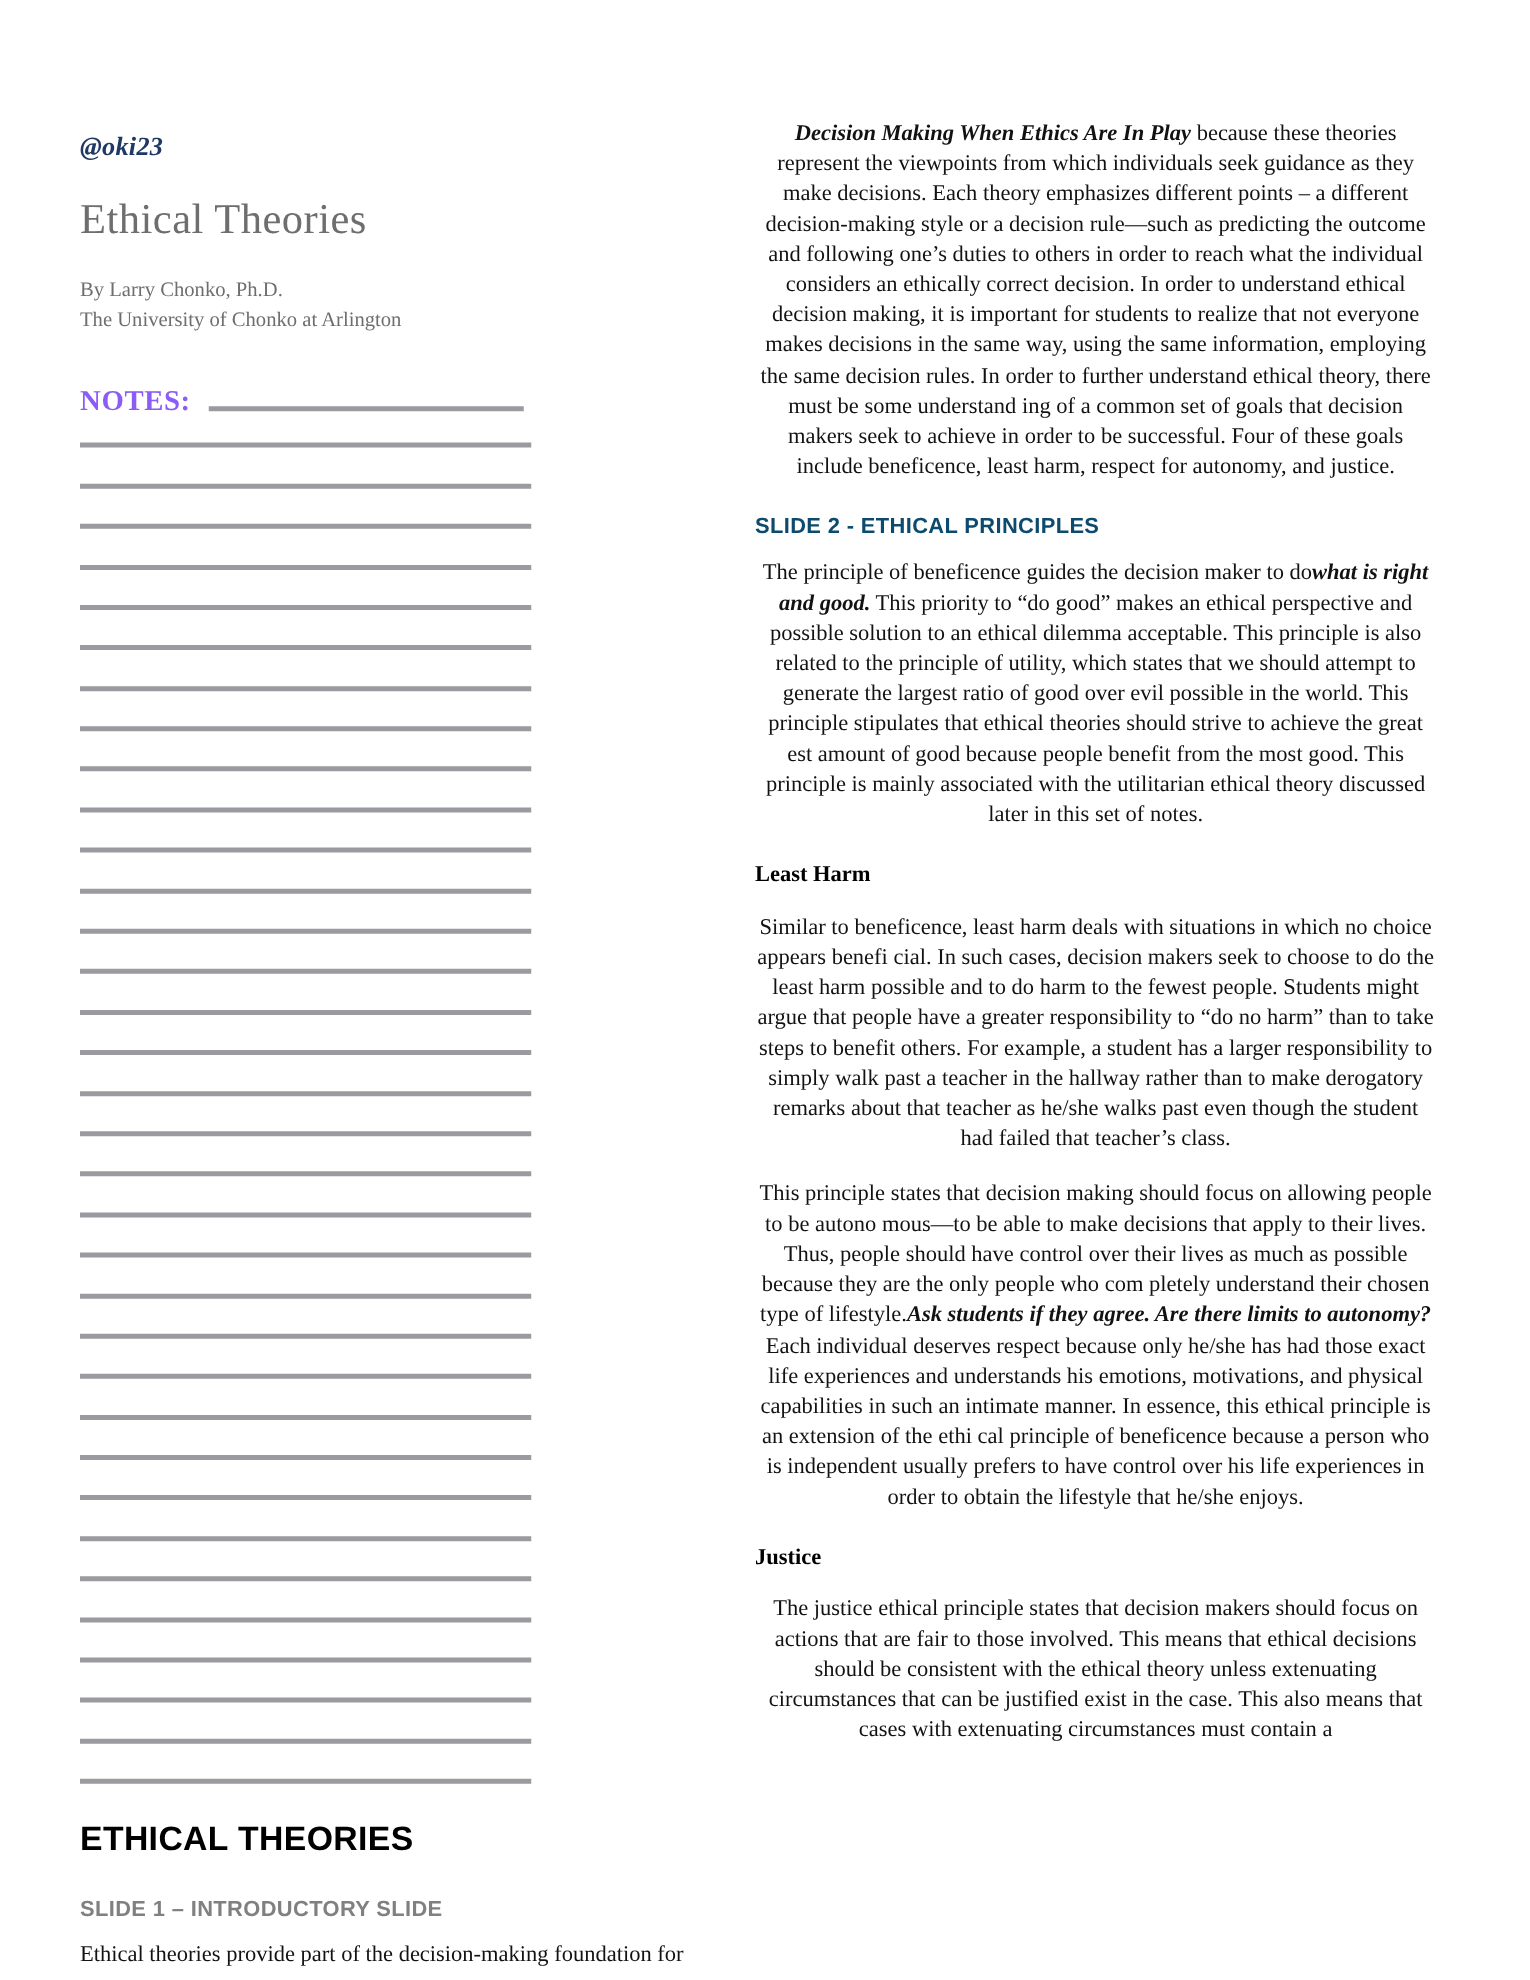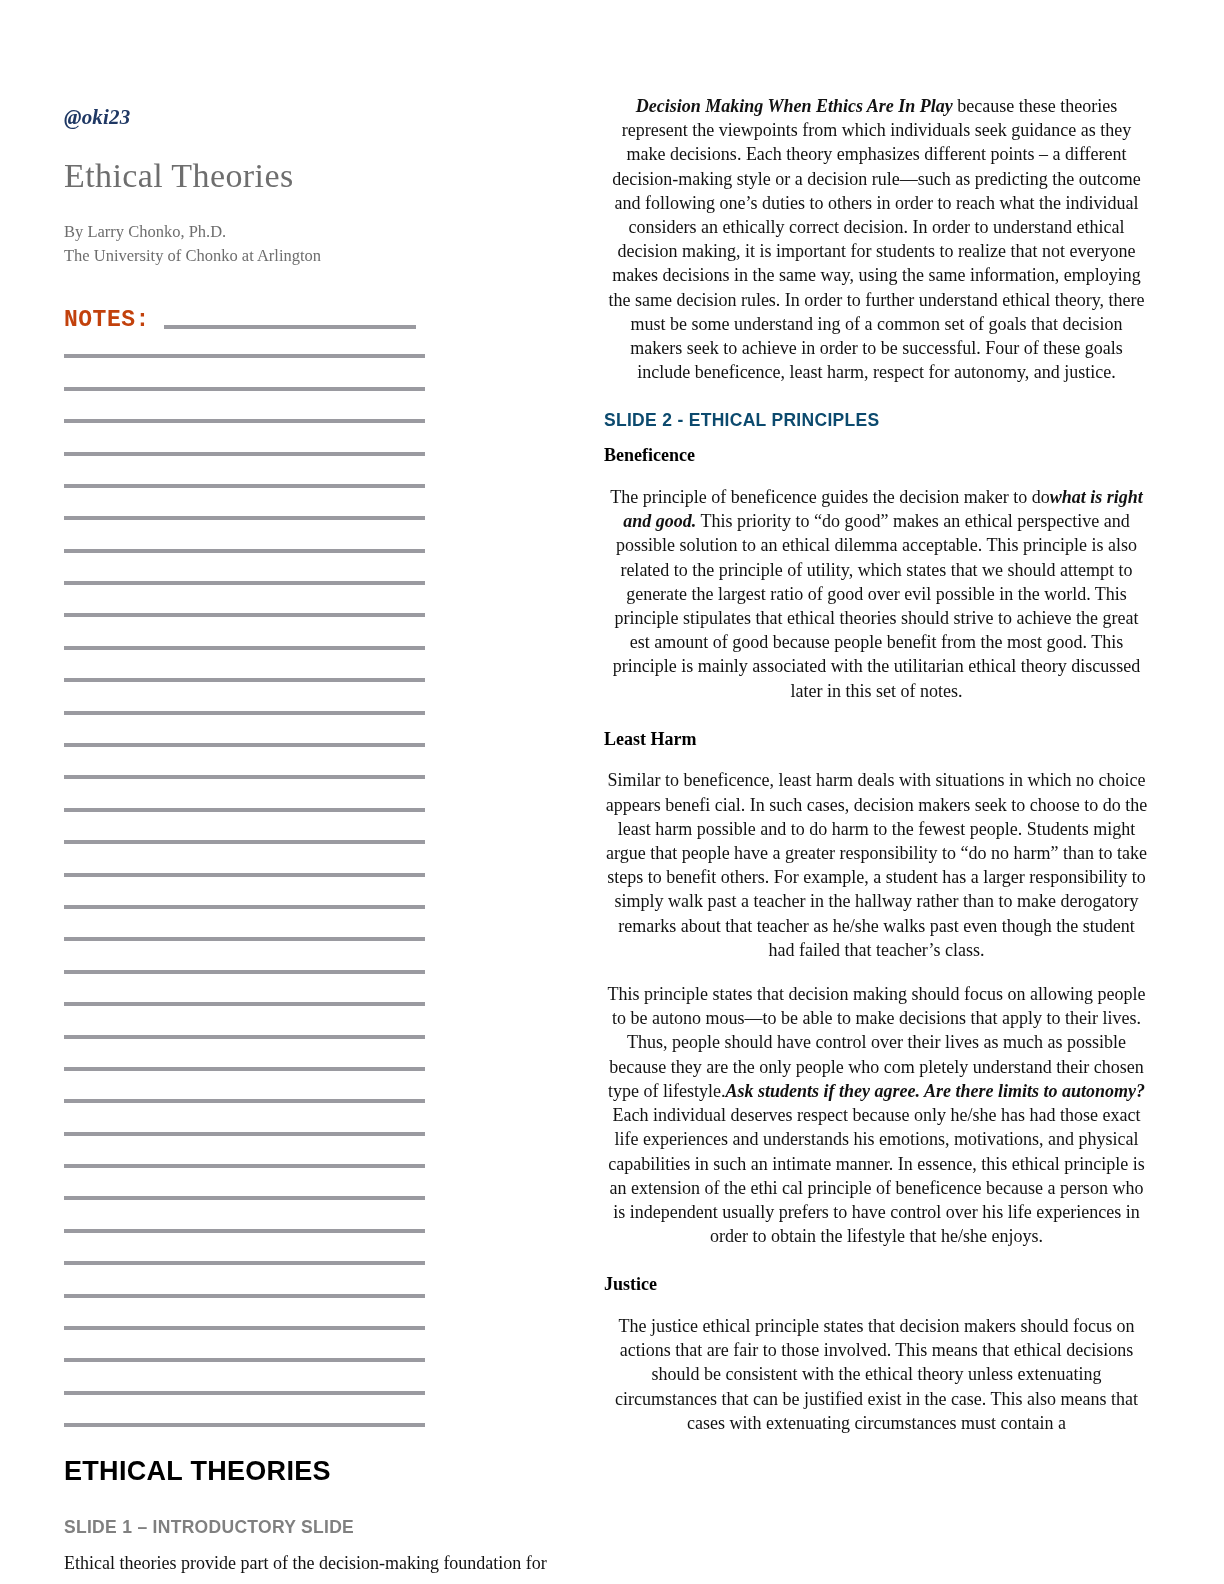--- a/index.html
+++ b/index.html
@@ -68,24 +68,24 @@
   .byline div { white-space: nowrap; }
 
   
   .notes-head {
     margin-top: 34px;
     display: flex;
     align-items: flex-end;
     height: 30px;
   }
   .notes-label {
-    font-family: Liberation Mono, monospace;
+    font-family: Liberation Serif, serif;
     font-weight: bold;
     font-size: 23px;
-    color: #c2410c;
+    color: #8b5cf6;
     letter-spacing: 0.5px;
     line-height: 1;
   }
   .notes-head-rule {
     flex: 0 0 auto;
     width: 252px;
     height: 4px;
     background: #9a9aa0;
     margin-left: 14px;
     margin-bottom: 3px;
@@ -225,21 +225,20 @@
 
     <p class="left-body">Ethical theories provide part of the decision-making foundation for</p>
   </div>
 
   <div class="col-right">
 
     <p class="para lead"><b>Decision Making When  Ethics Are In Play</b><span> because these theories represent the viewpoints from which individuals  seek guidance as they make decisions. Each theory emphasizes different points – a different  decision-making style or a decision rule—such as predicting the outcome and following one’s  duties to others in order to reach what the individual considers an ethically correct decision.  In order to understand ethical decision making, it is important for students to realize that not  everyone makes decisions in the same way, using the same information, employing the same  decision rules. In order to further understand ethical theory, there must be some understand ing of  a common set of  goals that decision makers seek to achieve in order to be successful.  Four of  these goals include beneficence, least harm, respect for autonomy, and justice.</span></p>
 
     <h3 class="slide-head-right">SLIDE 2 - ETHICAL PRINCIPLES</h3>
 
-    <h4 class="sub-head">Beneficence</h4>
 
     <p class="para"><span>The principle of  beneficence guides the decision maker to do</span><b>what is right and good.</b><span>  This priority to “do good” makes an ethical perspective and possible solution to an ethical  dilemma acceptable. This principle is also related to the principle of  utility, which states that we should attempt to generate the largest ratio of  good over evil possible in the  world. This principle stipulates that ethical theories should strive to achieve the great est amount of  good because people benefit from the most good. This principle is mainly  associated with the utilitarian ethical theory discussed later in this set of  notes.</span></p>
 
     <h4 class="sub-head spaced">Least Harm</h4>
 
     <p class="para">Similar to beneficence, least harm deals with situations in which no choice appears benefi cial. In such cases, decision makers seek to choose to do the least harm possible and to do  harm to the fewest people. Students might argue that people have a greater responsibility to “do no harm” than to take steps to benefit others. For example, a student has a larger  responsibility to simply walk past a teacher in the hallway rather than to make derogatory  remarks about that teacher as he/she walks past even though the student had failed that  teacher’s class.</p>
 
 
     <p class="para"><span>This principle states that decision making should focus on allowing people to be autono mous—to be able to make decisions that apply to their lives. Thus, people should have  control over their lives as much as possible because they are the only people who com pletely understand their chosen type of  lifestyle.</span><b>Ask students if  they agree. Are there  limits to autonomy?</b><span> Each individual deserves respect because only he/she has had those  exact life experiences and understands his emotions, motivations, and physical capabilities  in such an intimate manner. In essence, this ethical principle is an extension of  the ethi cal principle of  beneficence because a person who is independent usually prefers to have  control over his life experiences in order to obtain the lifestyle that he/she enjoys.</span></p>
 

